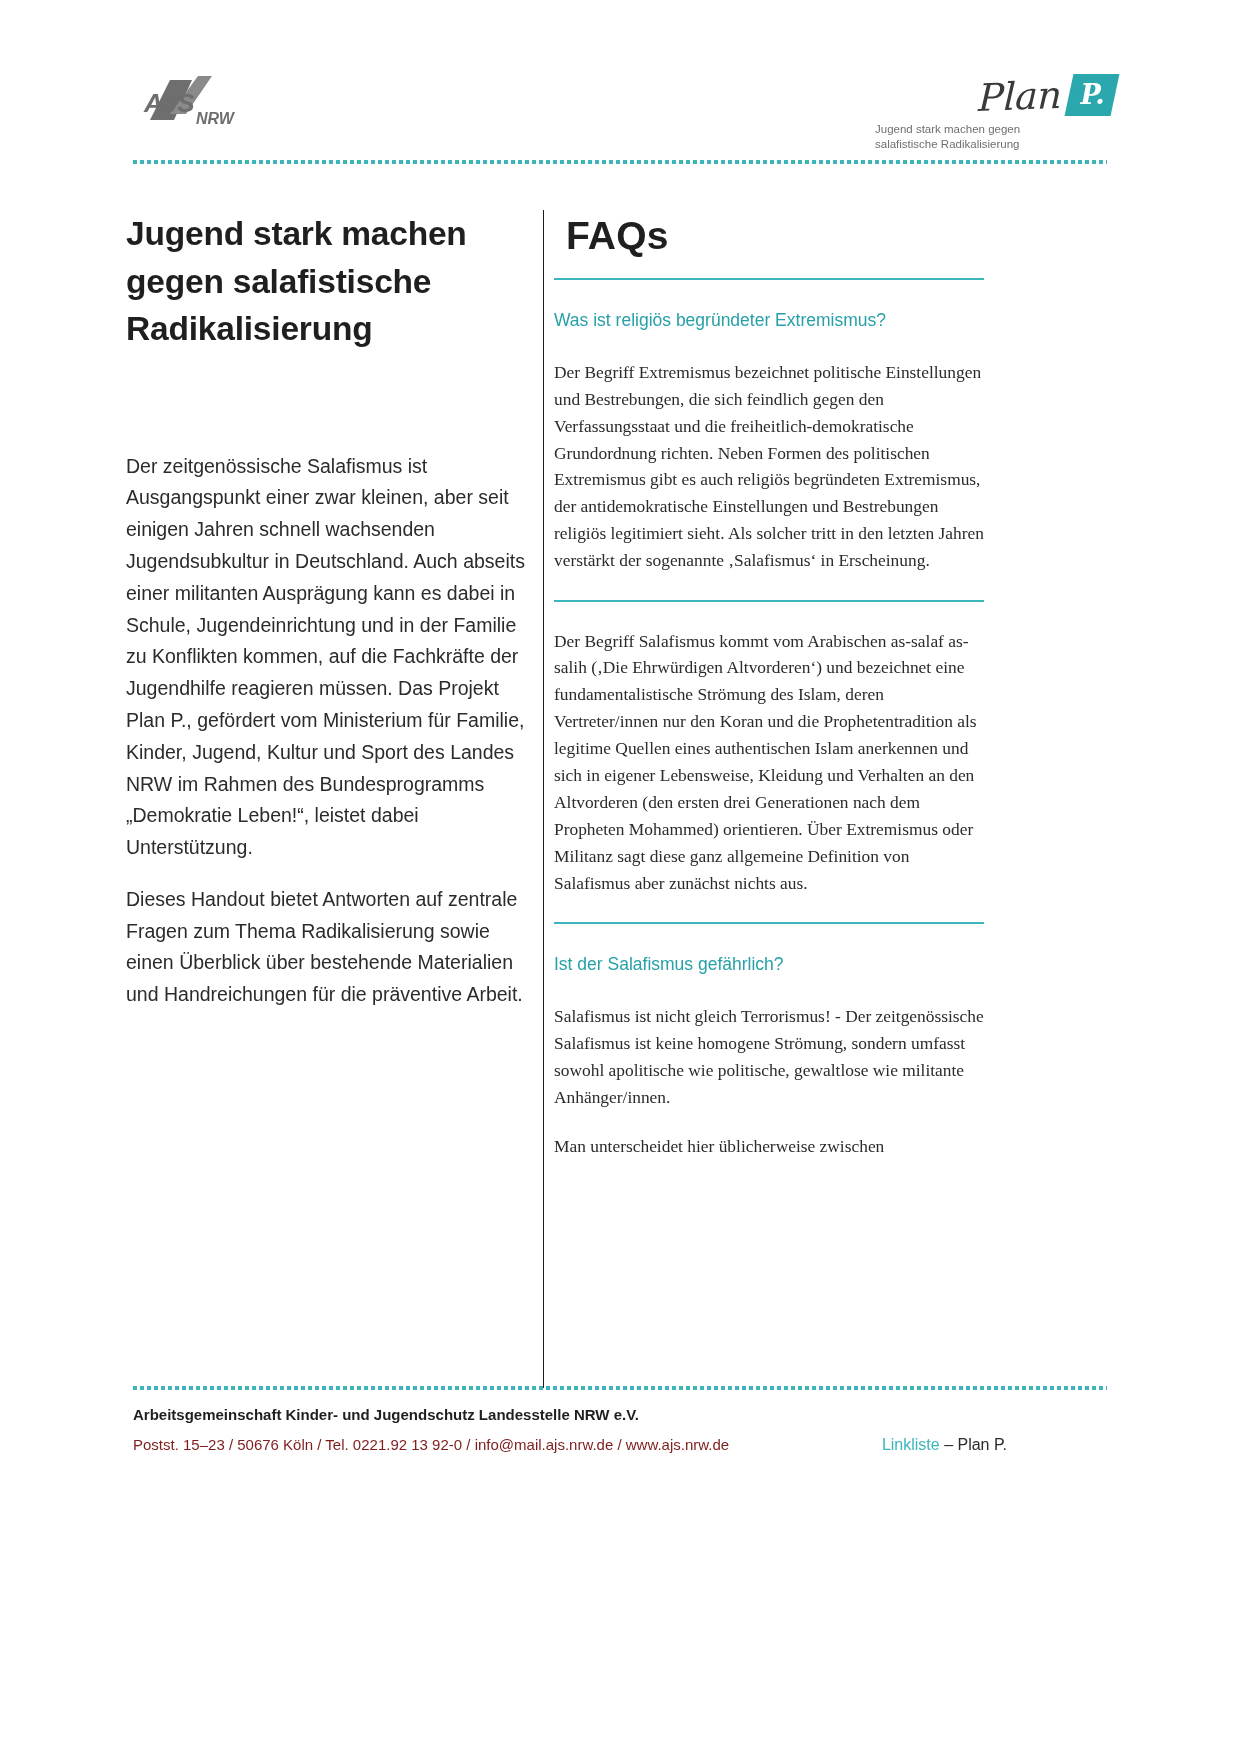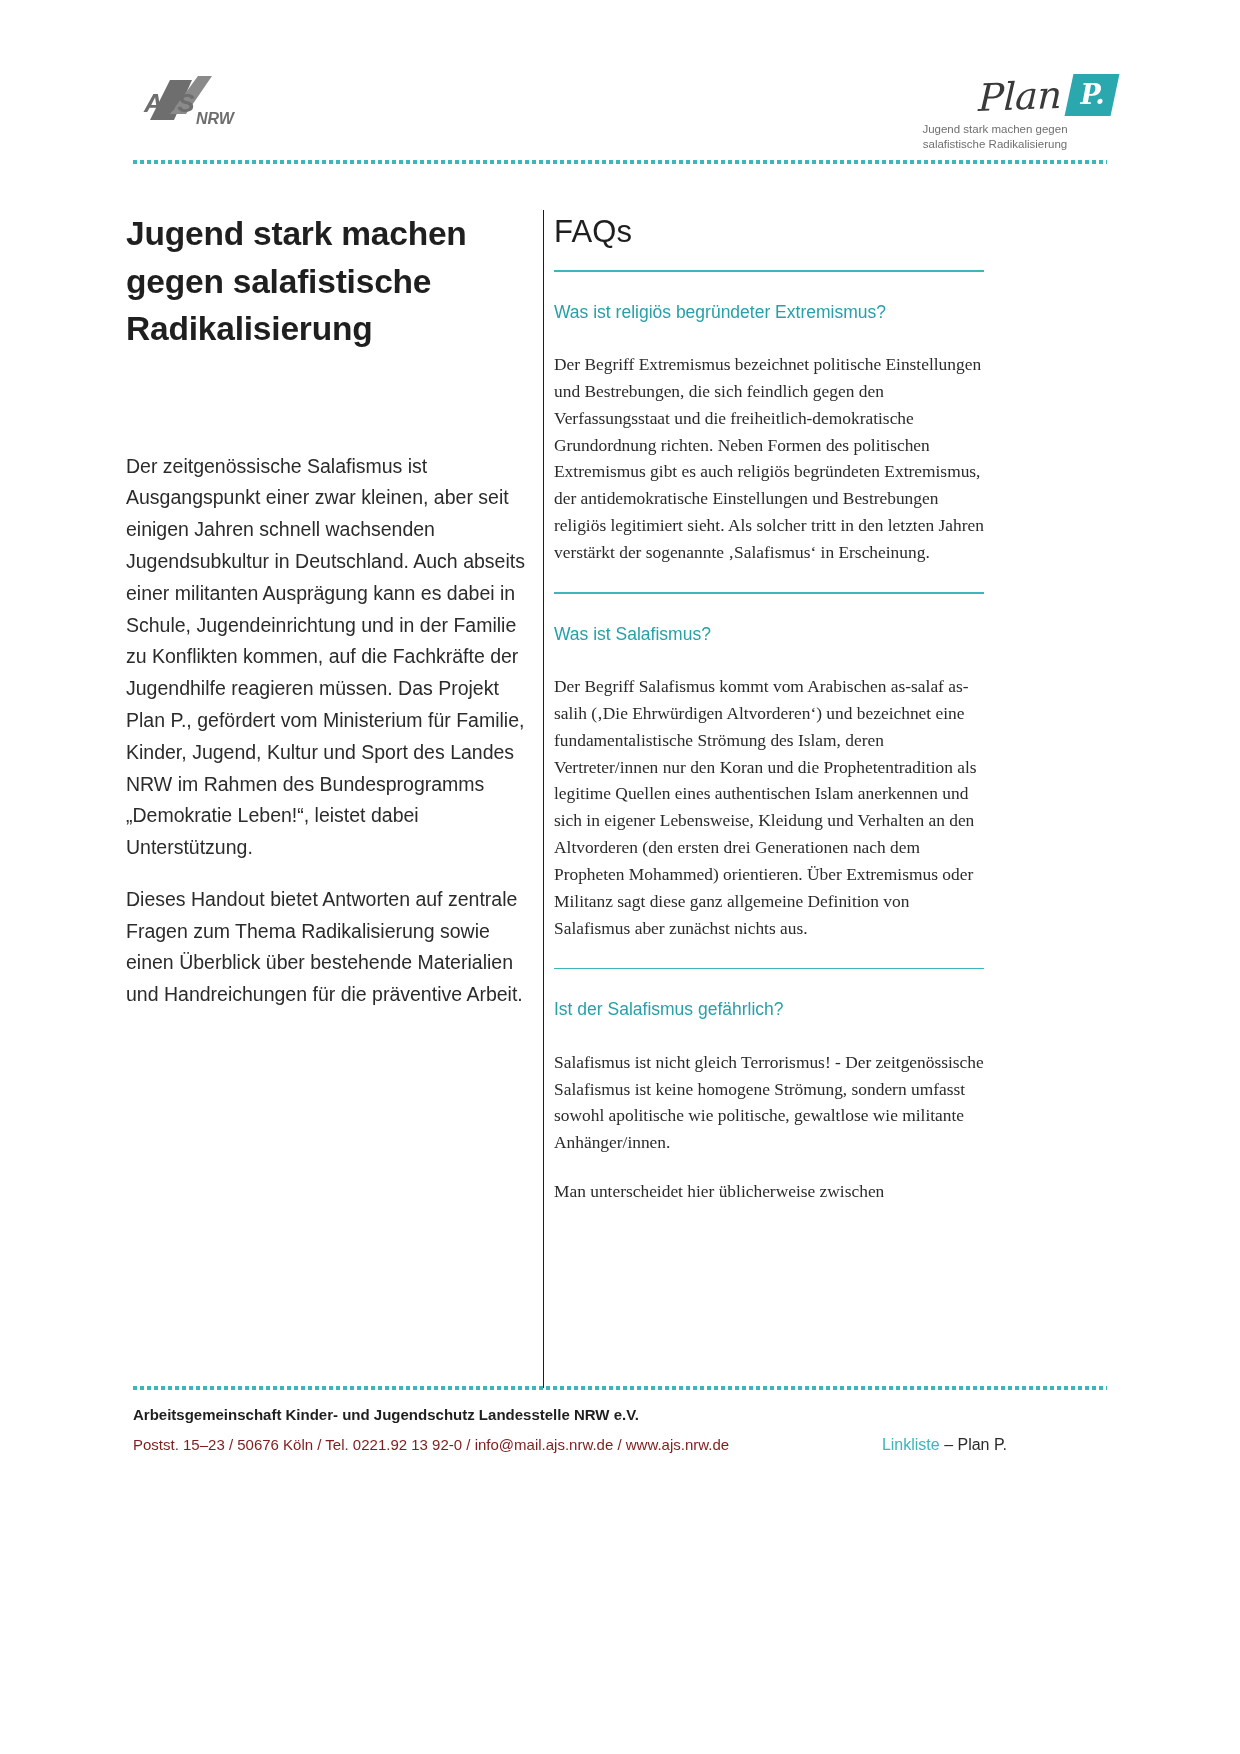--- a/index.html
+++ b/index.html
@@ -79,21 +79,21 @@
     font-size: 27px;
     font-weight: 700;
     color: #ffffff;
     letter-spacing: -1px;
   }
   .planp-tagline {
     margin-top: 6px;
     font-size: 11.5px;
     line-height: 1.32;
     color: #6f6f6f;
-    text-align: center;
+    text-align: left;
   }
 
   
   .dashed-rule {
     position: absolute;
     left: 133px;
     right: 133px;
     height: 4px;
     background-image: repeating-linear-gradient(
       90deg,
@@ -146,24 +146,24 @@
   .body-par {
     font-size: 19.5px;
     line-height: 1.63;
     color: #2b2b2b;
     margin: 0;
   }
   .intro-par { margin-top: 98px; }
   .intro-par + .body-par { margin-top: 20px; }
 
   .faq-title {
-    font-size: 31px;
-    font-weight: 400;
+    font-size: 39px;
+    font-weight: 700;
     color: #1f1f1f;
-    margin: 4px 0 0 0;
+    margin: 4px 0 0 12px;
     letter-spacing: 0.2px;
   }
   .faq-rule {
     height: 1.5px;
     background: #3cb6bb;
     margin: 20px 0 0 0;
   }
   .faq-q {
     font-size: 17.5px;
     color: #27a0a8;
@@ -264,21 +264,20 @@
       <h2 class="faq-title">FAQs</h2>
 
       <div class="faq-block">
         <div class="faq-rule"></div>
         <p class="faq-q">Was ist religiös begründeter Extremismus?</p>
         <p class="faq-a">Der Begriff Extremismus bezeichnet politische Einstellungen und Bestrebungen, die sich feindlich gegen den Verfassungsstaat und die freiheitlich-demokratische Grundordnung richten. Neben Formen des politischen Extremismus gibt es auch religiös begründeten Extremismus, der antidemokratische Einstellungen und Bestrebungen religiös legitimiert sieht. Als solcher tritt in den letzten Jahren verstärkt der sogenannte ‚Salafismus‘ in Erscheinung.</p>
       </div>
 
       <div class="faq-block">
         <div class="faq-rule"></div>
-        <p class="faq-q">Was ist Salafismus?</p>
         <p class="faq-a">Der Begriff Salafismus kommt vom Arabischen as-salaf as-salih (‚Die Ehrwürdigen Altvorderen‘) und bezeichnet eine fundamentalistische Strömung des Islam, deren Vertreter/innen nur den Koran und die Prophetentradition als legitime Quellen eines authentischen Islam anerkennen und sich in eigener Lebensweise, Kleidung und Verhalten an den Altvorderen (den ersten drei Generationen nach dem Propheten Mohammed) orientieren. Über Extremismus oder Militanz sagt diese ganz allgemeine Definition von Salafismus aber zunächst nichts aus.</p>
       </div>
 
       <div class="faq-block">
         <div class="faq-rule"></div>
         <p class="faq-q">Ist der Salafismus gefährlich?</p>
         <p class="faq-a">Salafismus ist nicht gleich Terrorismus! - Der zeitgenössische Salafismus ist keine homogene Strömung, sondern umfasst sowohl apolitische wie politische, gewaltlose wie militante Anhänger/innen.</p>
         <p class="faq-a">Man unterscheidet hier üblicherweise zwischen</p>
       </div>
     </div>

